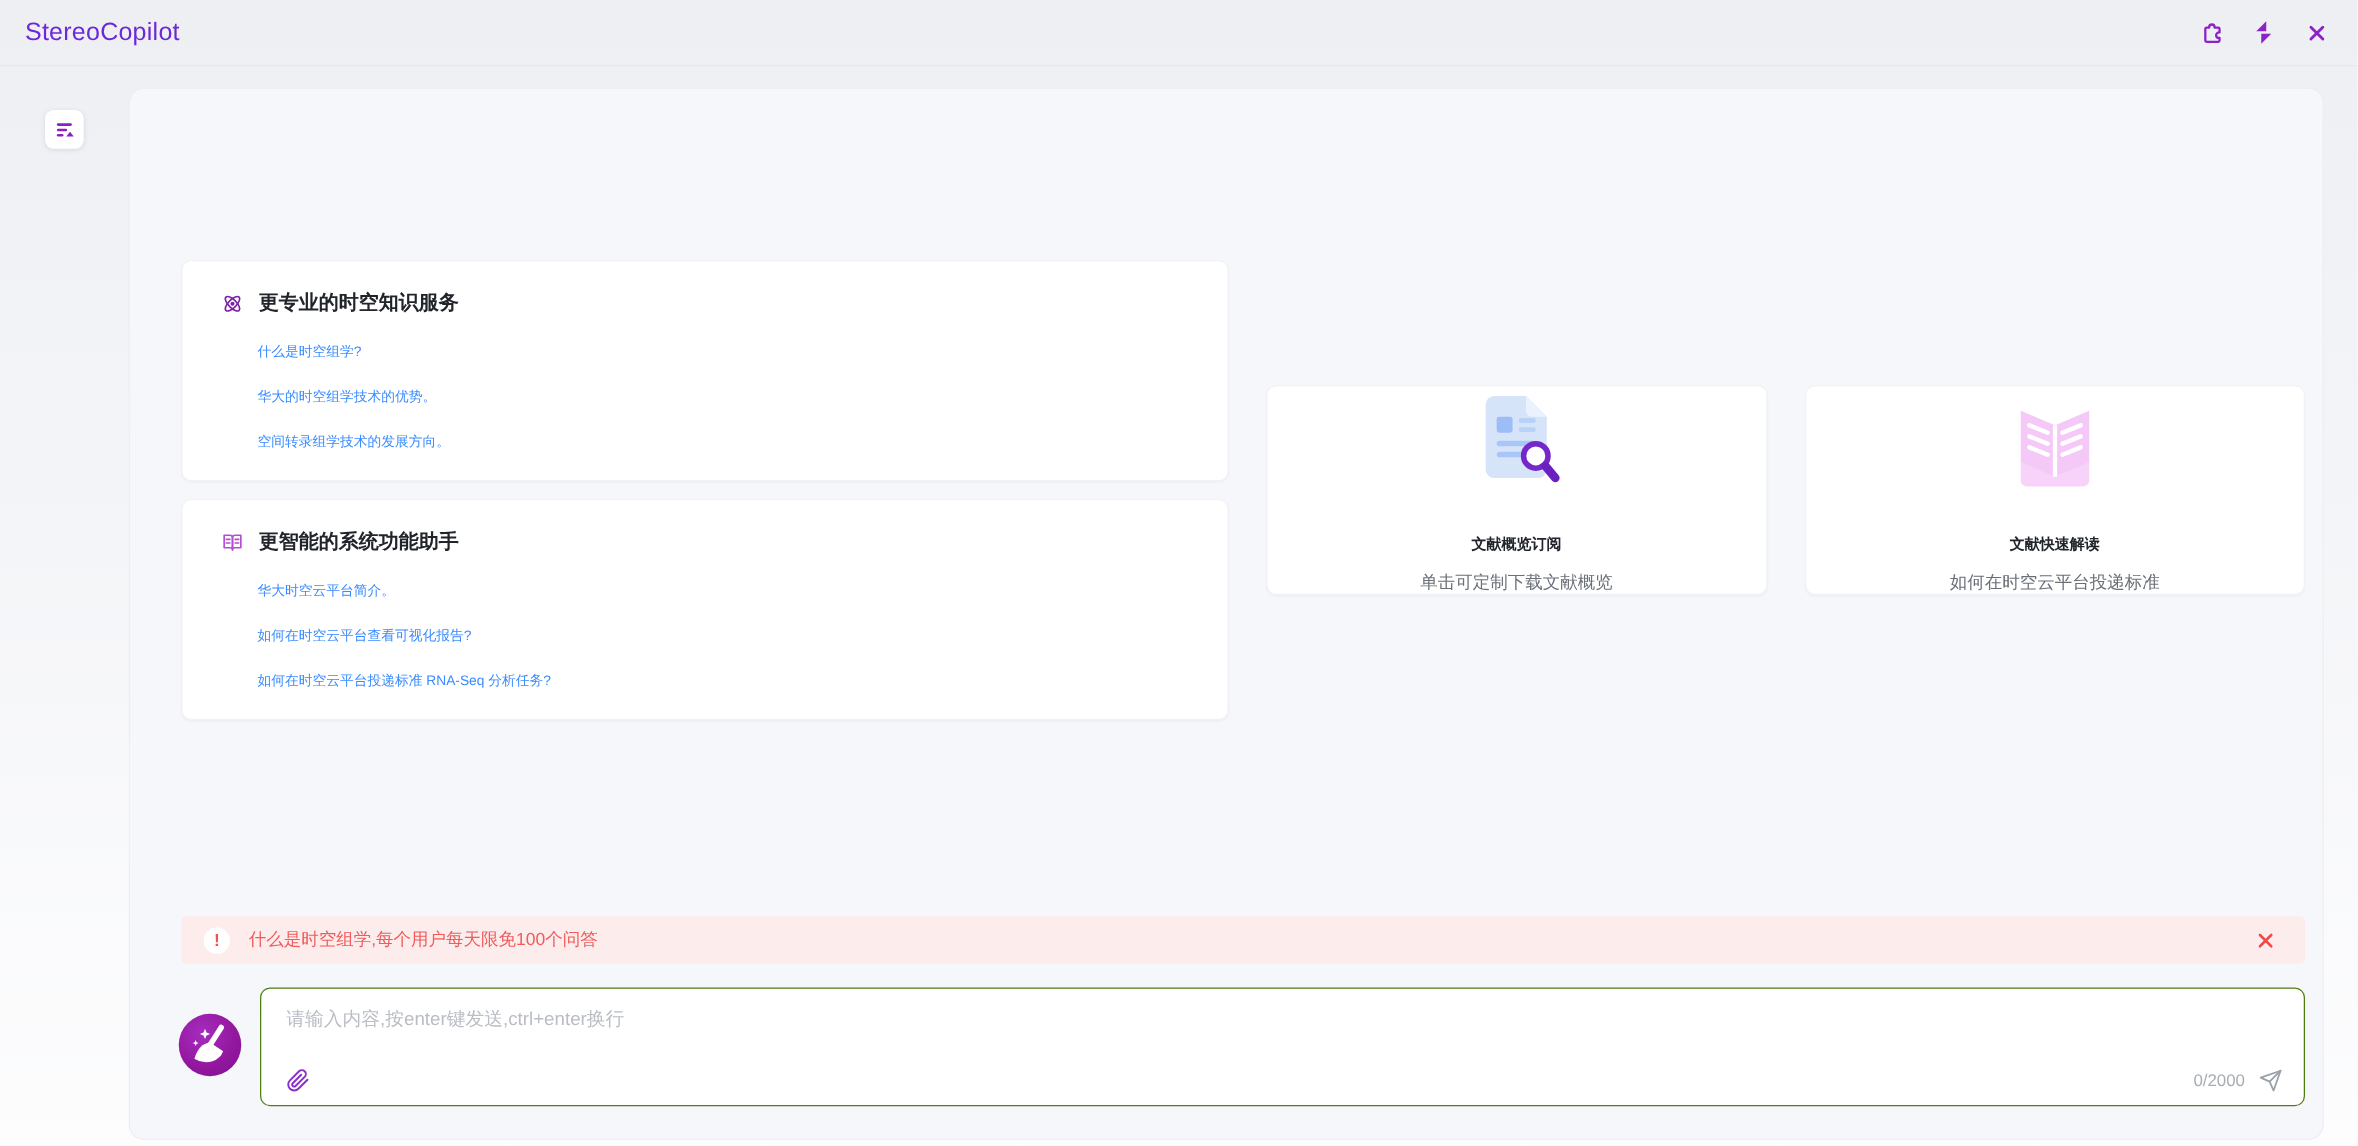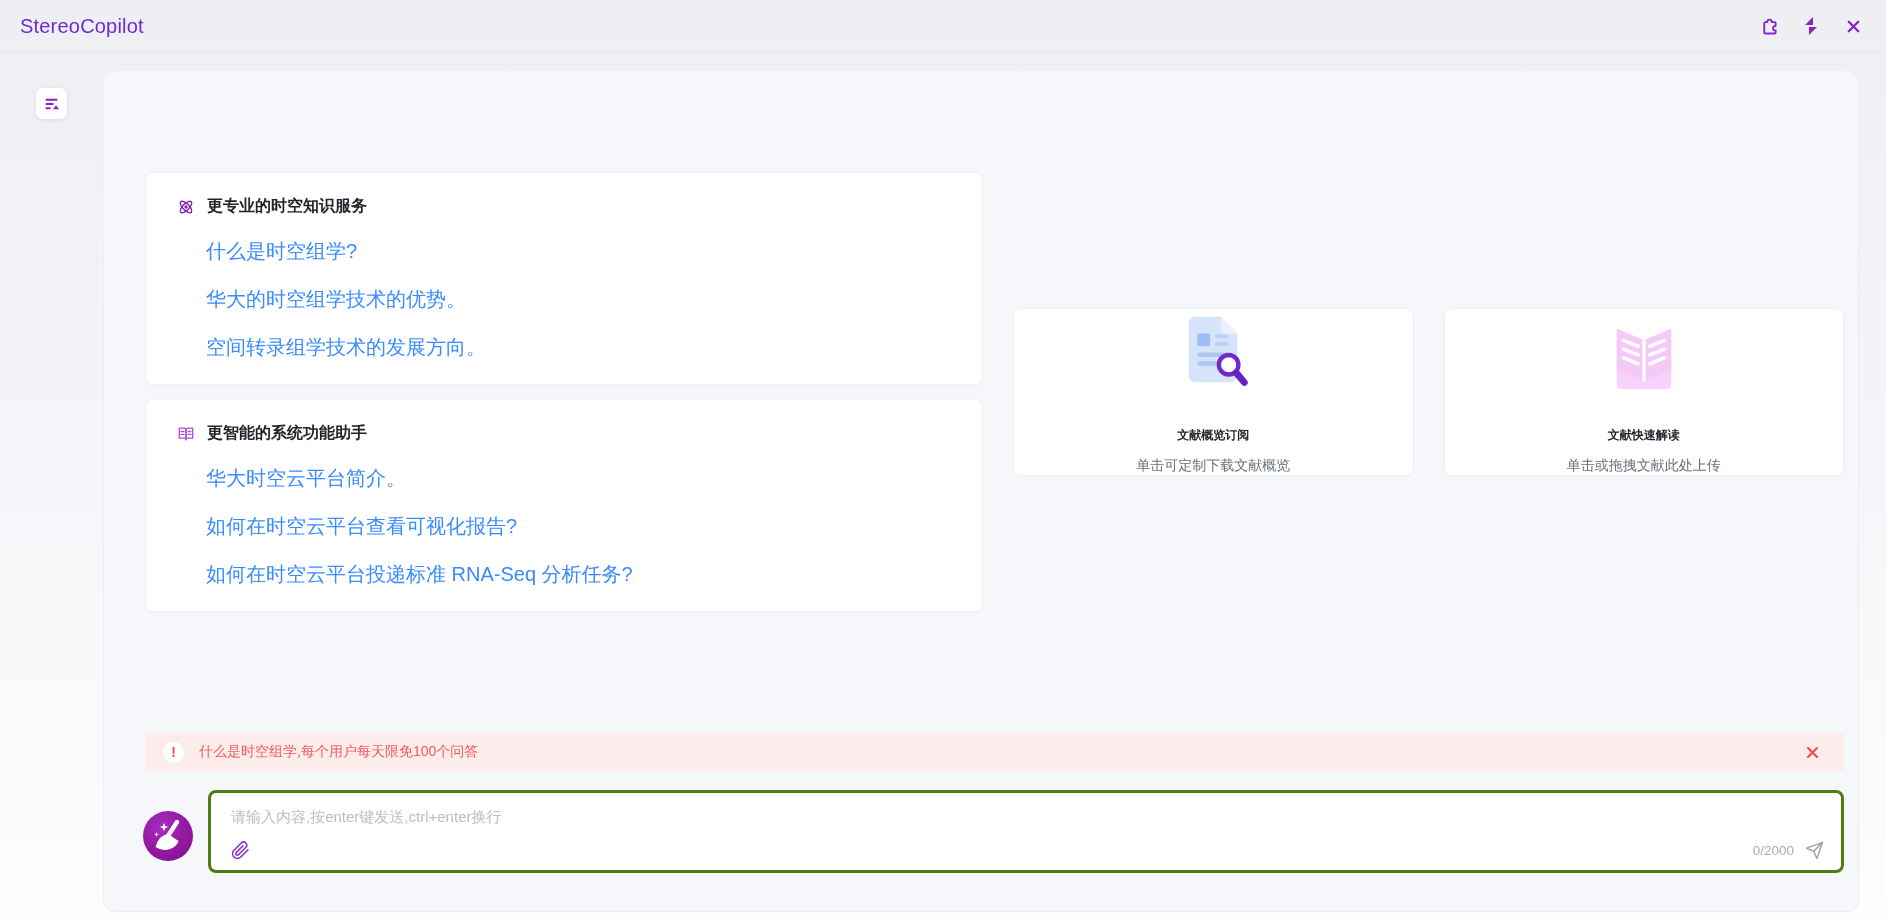--- a/index.html
+++ b/index.html
@@ -27,37 +27,37 @@
   .welcome p { margin-top:10px; font-size:13.5px; color:#69707b; }
   
   .cards { position:absolute; left:41px; right:14px; top:134px; height:374px; display:flex; gap:30px;align-items:center; }
   .col-left { width:838px; flex:none; display:flex; flex-direction:column; gap:14px; }
   .card { background:#ffffff; border:1px solid #f1f2f5; border-radius:8px;
     box-shadow:0 1px 2px rgba(30,40,60,.03); }
   .qa-card { flex:1; padding:23px 30px; }
   .qa-head { display:flex; align-items:center; gap:11px; }
   .qa-head .qa-title { font-size:16px; font-weight:700; color:#21252b; }
   .qa-links { margin:4px 0 0 30px; }
-  .qa-links a { display:block; margin-top:21px; font-size:20px; color:#3a8bff; text-decoration:none; cursor:pointer; }
+  .qa-links a { display:block; margin-top:21px; font-size:11px; color:#3a8bff; text-decoration:none; cursor:pointer; }
   .feature-card { flex:1; display:flex; flex-direction:column; align-items:center; justify-content:center; cursor:pointer; }
   .feature-title { margin-top:30px; font-size:12px; font-weight:700; color:#21252b; }
   .feature-sub { margin-top:13px; font-size:14px; color:#6a7078; }
   
   .notice { position:absolute; left:41px; right:14px; top:662px; height:38px;
     background:#fdecec; border-radius:4px; display:flex; align-items:center; padding:0 23px 0 18px; }
   .notice-badge { width:21px; height:21px; border-radius:50%; background:#ffffff; color:#f25151;
     font-weight:800; font-size:14px; line-height:21px; text-align:center; flex:none; }
   .notice-text { margin-left:15px; font-size:14px; color:#f15b5b; }
   .notice-close { margin-left:auto; width:18px; height:18px; display:flex; align-items:center; justify-content:center; cursor:pointer; }
   
   .avatar { position:absolute; left:39px; top:740px; width:50px; height:50px; border-radius:50%;
     background:radial-gradient(circle at 38% 32%,#a62cc0 0%,#94189e 55%,#7c0f93 100%);
     display:flex; align-items:center; justify-content:center; }
-  .input-box { position:absolute; left:104px; right:14px; top:719px; height:83px;
-    background:#ffffff; border:3px solid #4d7c0f; border-radius:8px; }
+  .input-box { position:absolute; left:104px; right:14px; top:719px; height:95px;
+    background:#ffffff; border:1px solid #4d7c0f; border-radius:8px; }
   .input-box textarea { position:absolute; top:0; left:0; right:0; height:52px; resize:none;
     border:none; outline:none; background:transparent; padding:15px 20px 0 20px;
     font-family:inherit; font-size:15px; color:#303440; }
   .input-box textarea::placeholder { color:#b9bdc4; }
   .input-footer { position:absolute; left:18px; right:16px; bottom:9px; display:flex; align-items:center; }
   .attach { width:22px; height:22px; display:flex; align-items:center; justify-content:center; cursor:pointer; }
   .counter { margin-left:auto; font-size:13.5px; color:#a9aeb5; }
   .send { margin-left:9px; width:22px; height:22px; display:flex; align-items:center; justify-content:center; cursor:pointer; }
 </style>
 </head>
@@ -170,21 +170,21 @@
             <line x1="24" y1="32" x2="39" y2="38"></line>
             <line x1="24" y1="41" x2="39" y2="47"></line>
             <line x1="24" y1="50" x2="39" y2="56"></line>
             <line x1="66" y1="32" x2="51" y2="38"></line>
             <line x1="66" y1="41" x2="51" y2="47"></line>
             <line x1="66" y1="50" x2="51" y2="56"></line>
           </g>
         </svg>
       </span>
       <div class="feature-title">文献快速解读</div>
-      <div class="feature-sub">单击或拖拽文献此处上传</div>
+      <div class="feature-sub">如何在时空云平台投递标准</div>
     </section>
   </div>
 
   <div class="notice">
     <span class="notice-badge">!</span>
     <span class="notice-text">什么是时空组学,每个用户每天限免100个问答</span>
     <span class="notice-close">
       <svg width="15" height="15" viewBox="0 0 20 20" fill="none" stroke="#ef4b4b" stroke-width="2.8" stroke-linecap="round">
         <path d="M4 4 L16 16 M16 4 L4 16"></path>
       </svg>

